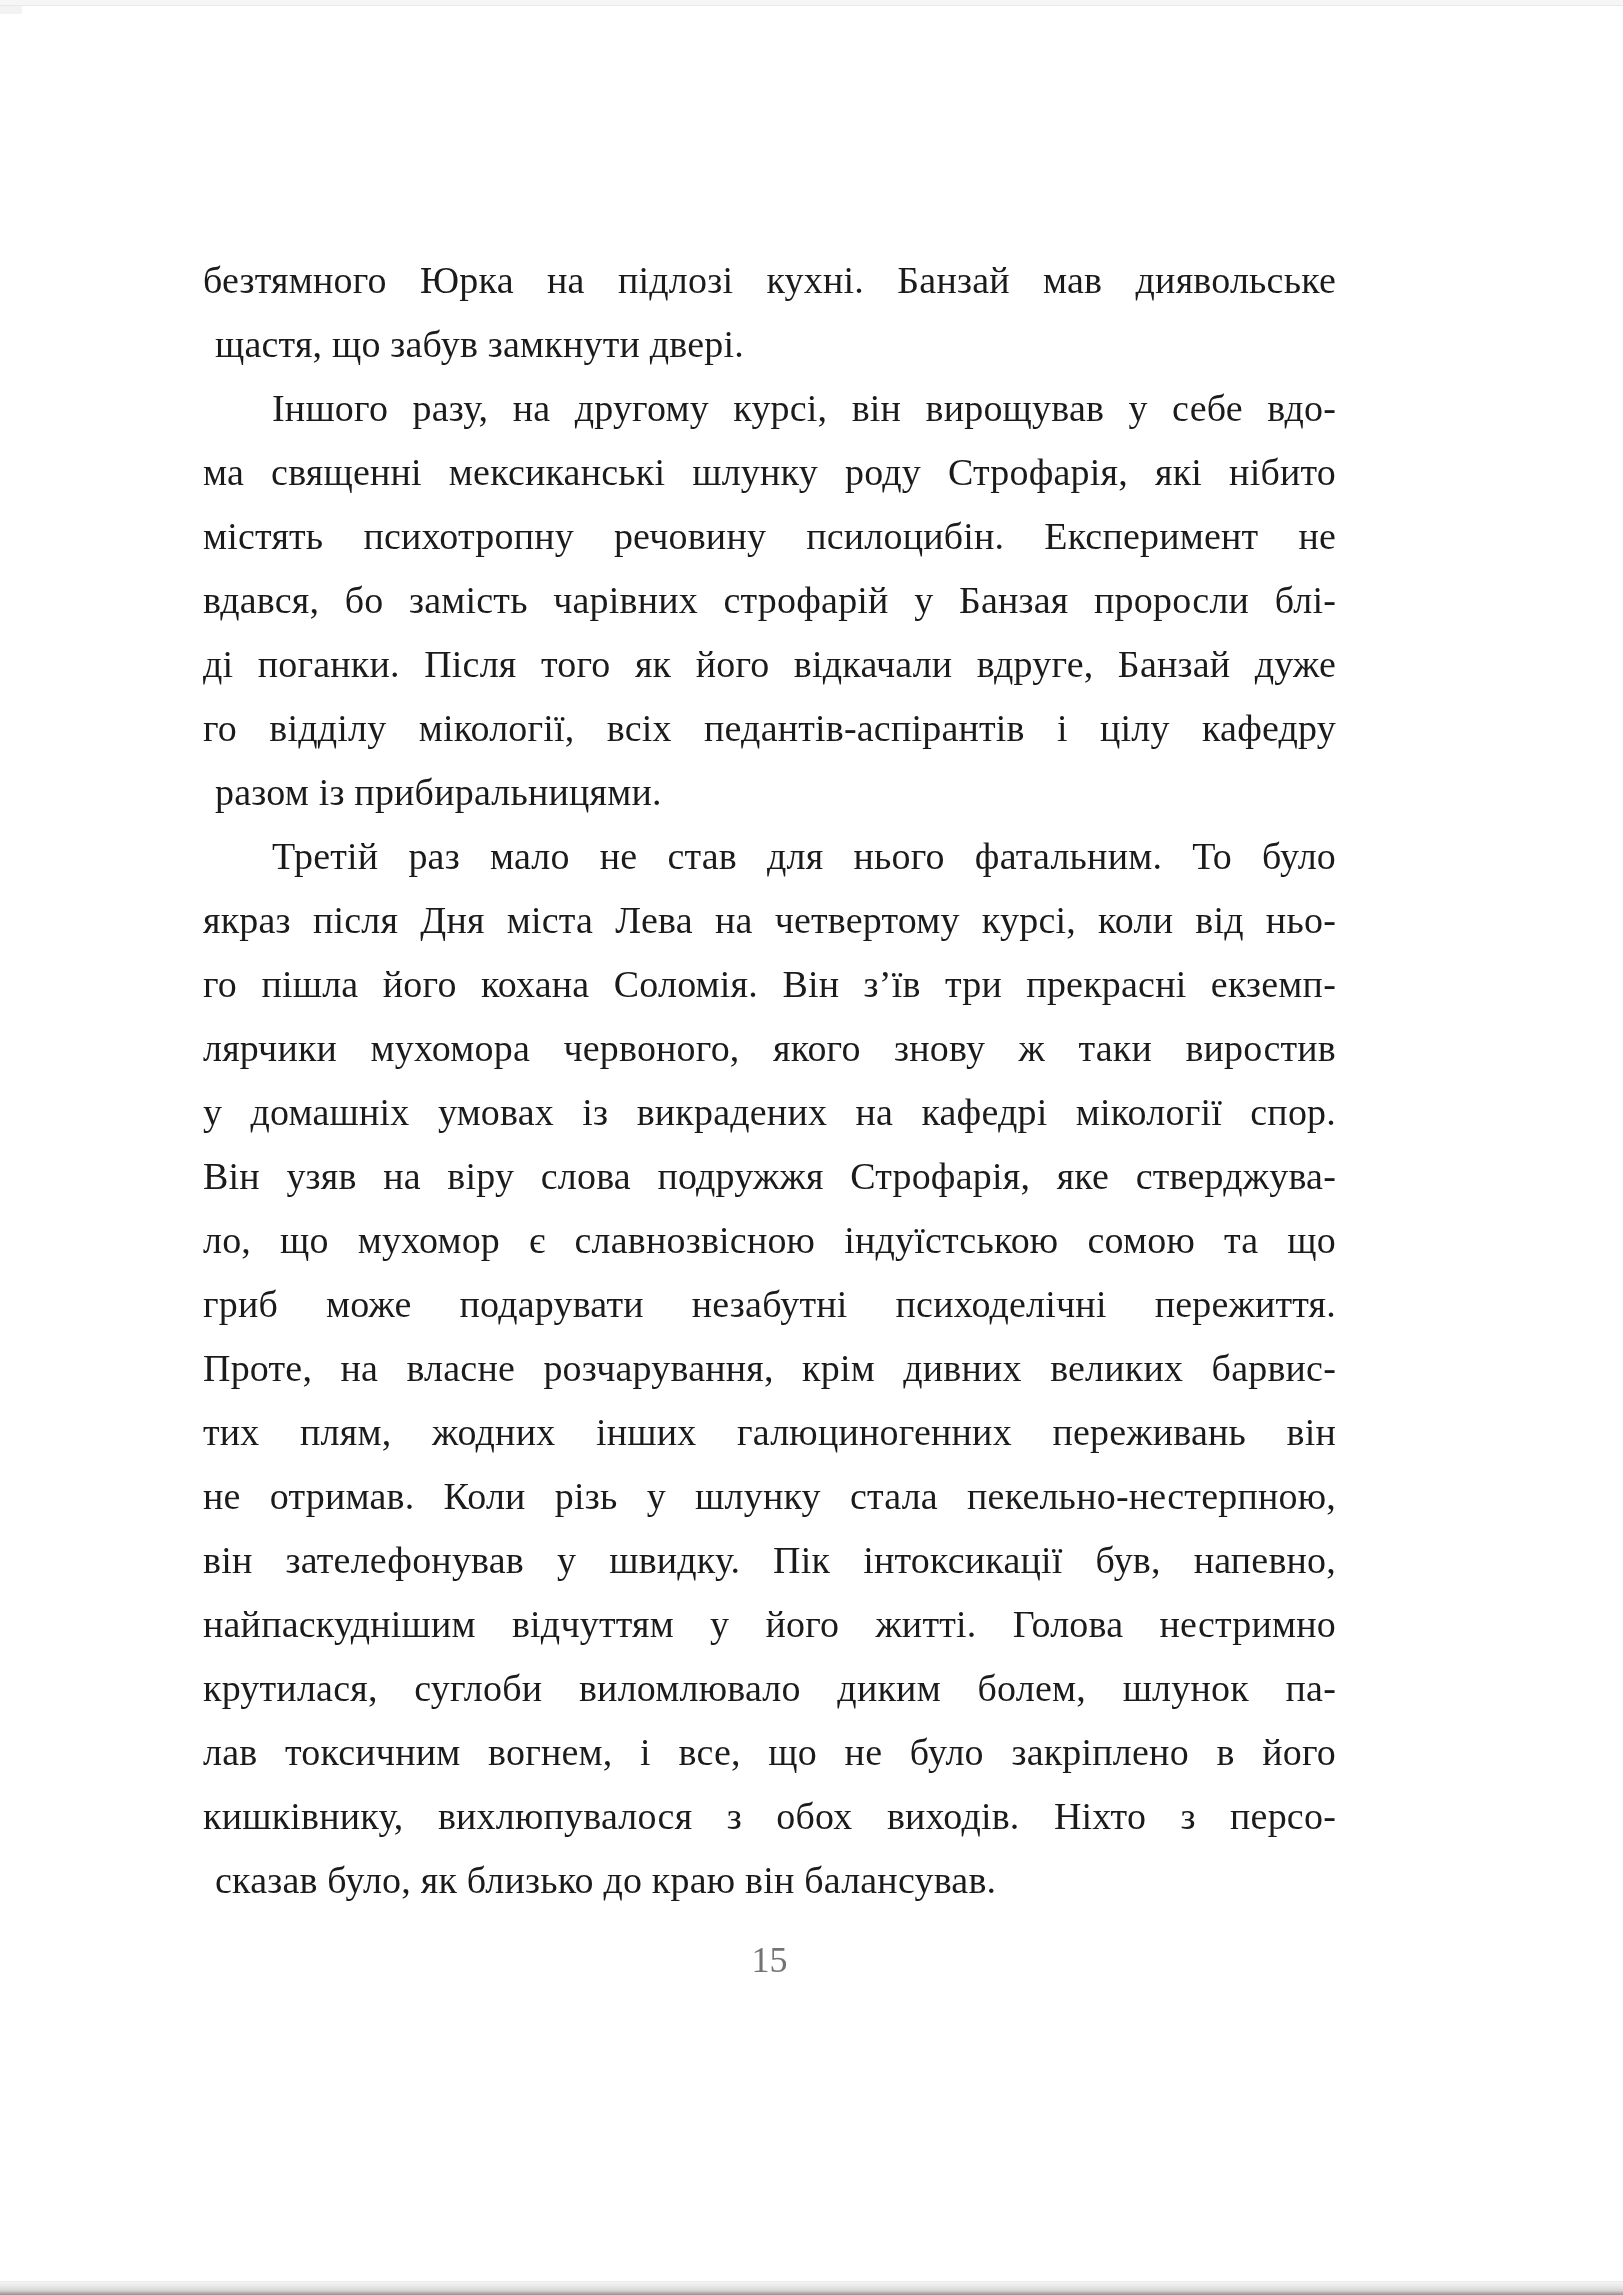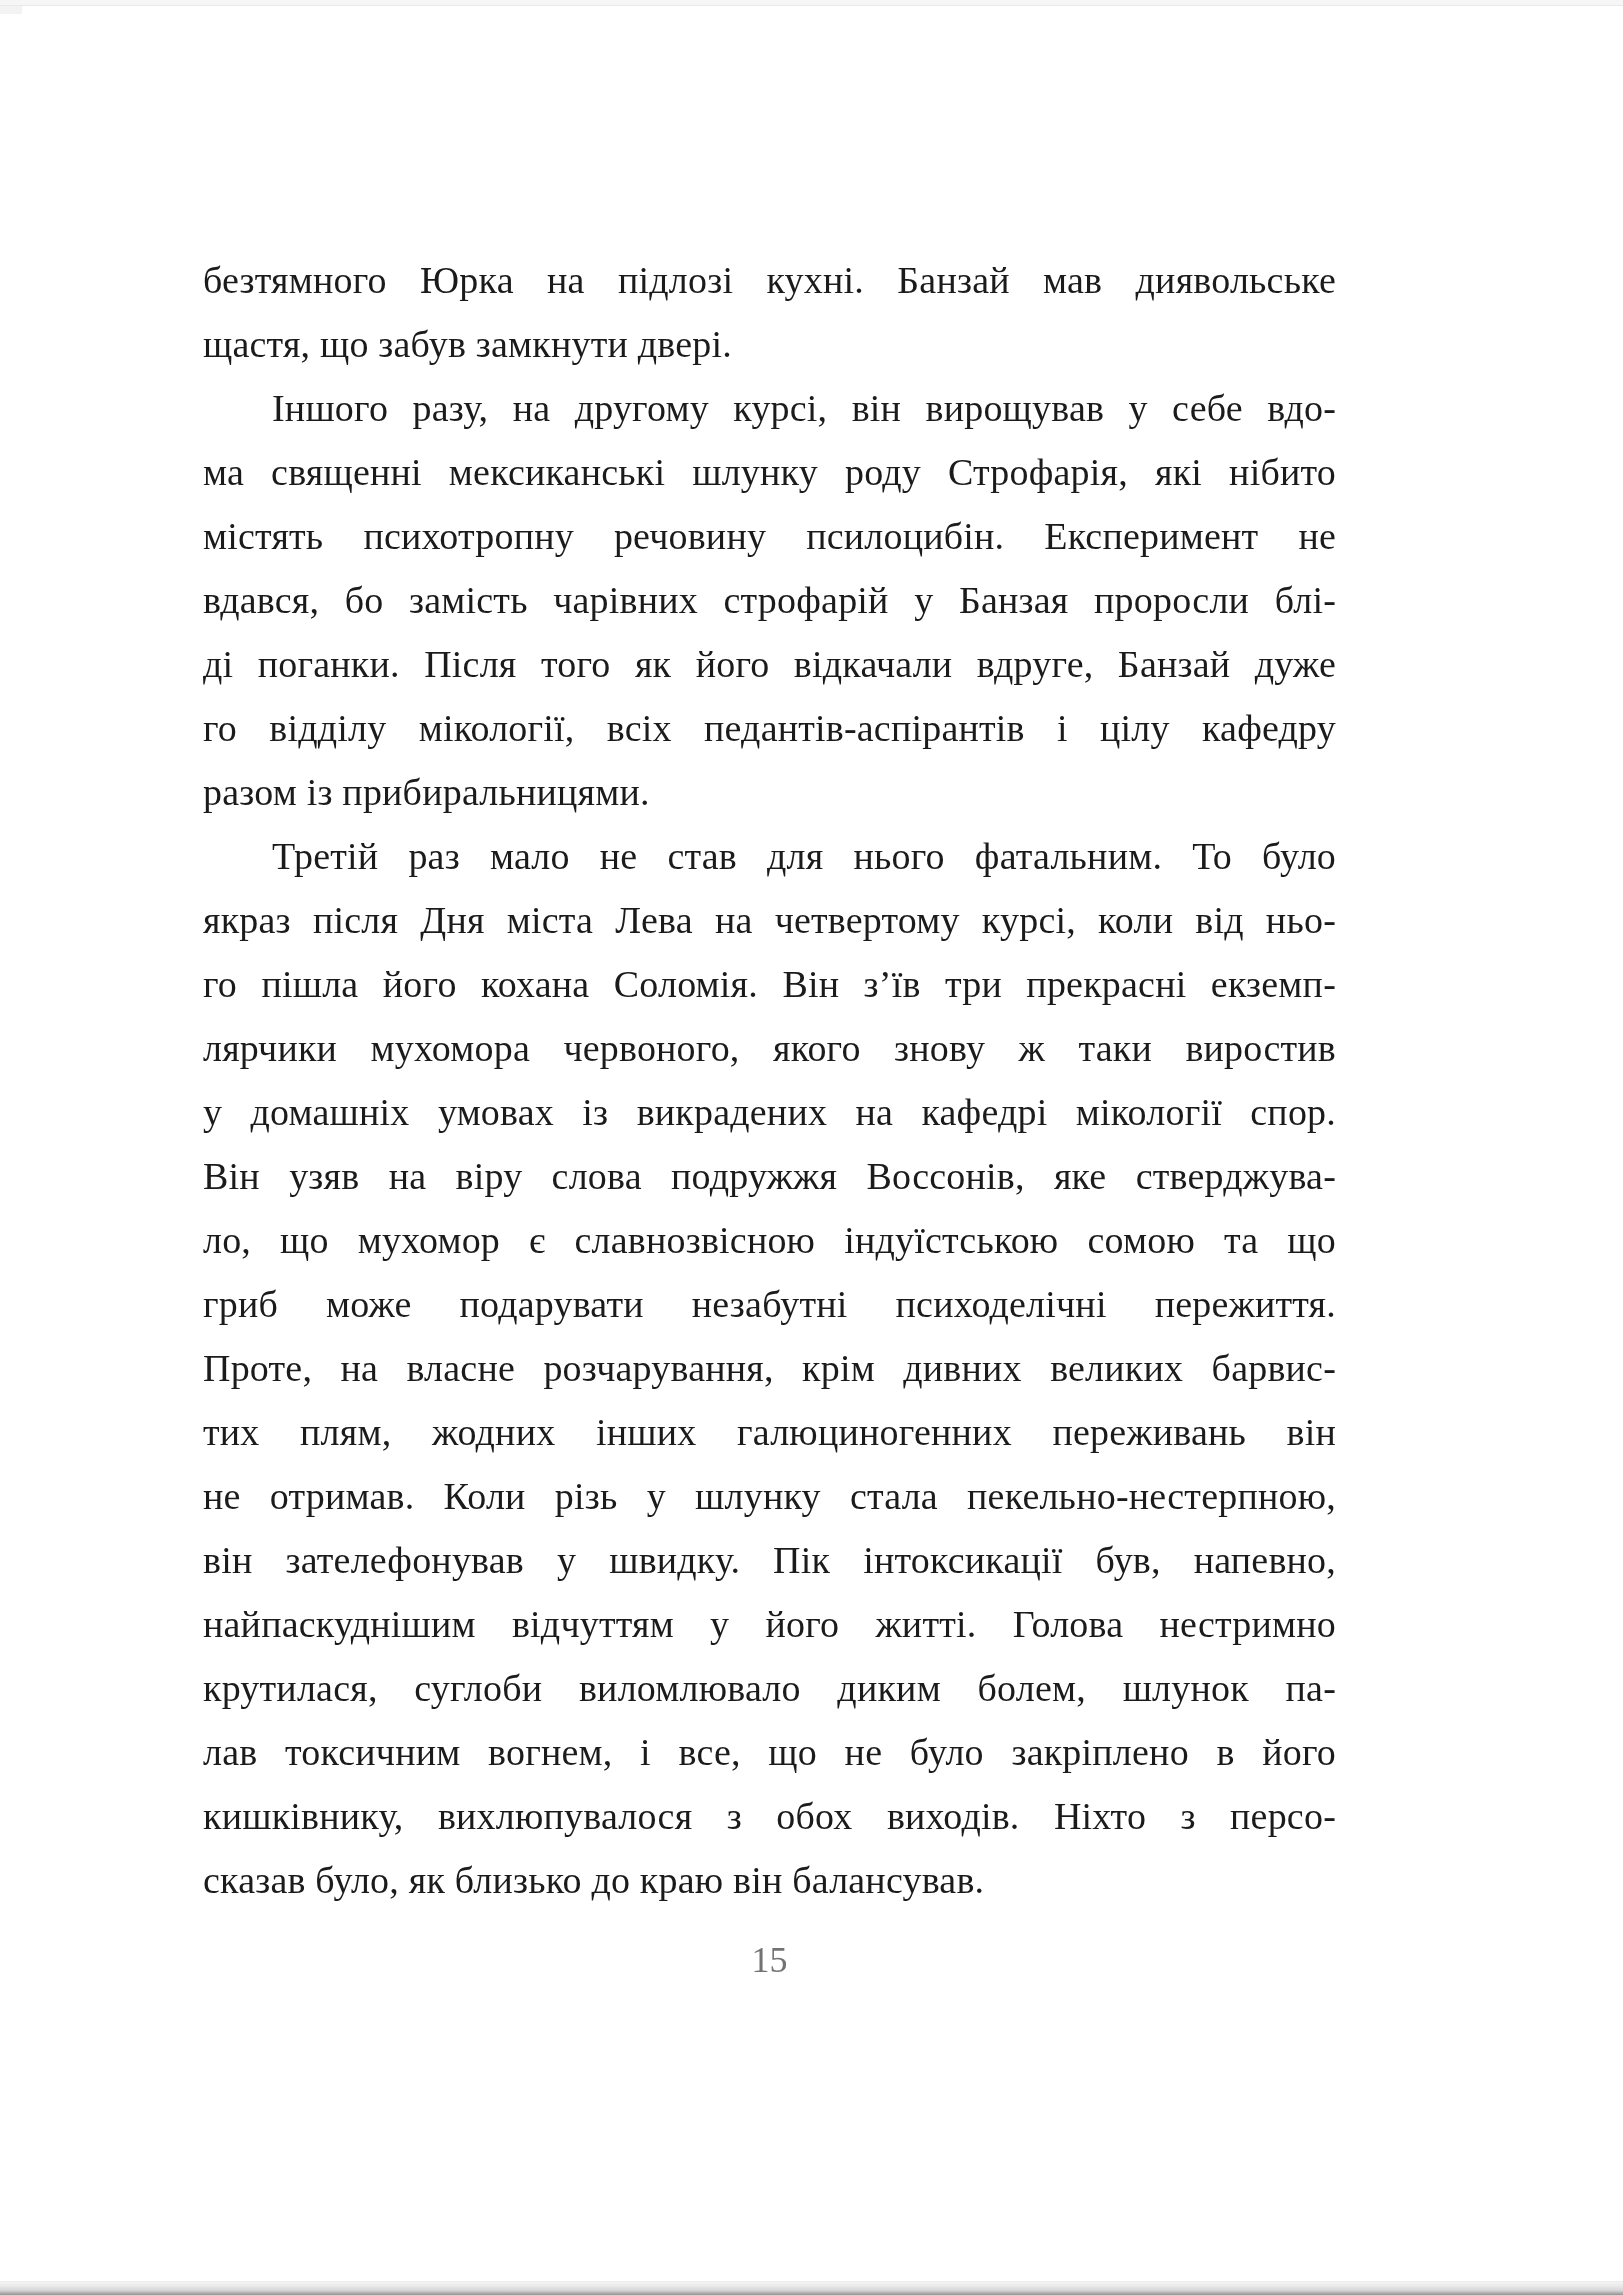--- a/index.html
+++ b/index.html
@@ -46,21 +46,21 @@
   .ln {
     font-size: 38px;
     line-height: 64px;
     height: 64px;
     white-space: normal;
     text-align: justify;
     text-align-last: justify;
     letter-spacing: 0.2px;
   }
   .ln.indent { text-indent: 69px; }
-  .ln.end { text-align-last: left; }
+  .ln.end { text-align-last: left; margin-left: 12px; }
 
   .page-number {
     margin-top: 27px;
     width: 1133px;
     text-align: center;
     font-size: 36px;
     color: #737373;
   }
 </style>
 </head>
@@ -77,21 +77,21 @@
   <div class="ln">містять психотропну речовину псилоцибін. Експеримент не</div>
   <div class="ln">вдався, бо замість чарівних строфарій у Банзая проросли блі-</div>
   <div class="ln">ді поганки. Після того як його відкачали вдруге, Банзай дуже</div>
   <div class="ln">го відділу мікології, всіх педантів-аспірантів і цілу кафедру</div>
   <div class="ln end">разом із прибиральницями.</div>
   <div class="ln indent">Третій раз мало не став для нього фатальним. То було</div>
   <div class="ln">якраз після Дня міста Лева на четвертому курсі, коли від ньо-</div>
   <div class="ln">го пішла його кохана Соломія. Він з’їв три прекрасні екземп-</div>
   <div class="ln">лярчики мухомора червоного, якого знову ж таки виростив</div>
   <div class="ln">у домашніх умовах із викрадених на кафедрі мікології спор.</div>
-  <div class="ln">Він узяв на віру слова подружжя Воссонів, яке стверджува-</div>
+  <div class="ln">Він узяв на віру слова подружжя Строфарія, яке стверджува-</div>
   <div class="ln">ло, що мухомор є славнозвісною індуїстською сомою та що</div>
   <div class="ln">гриб може подарувати незабутні психоделічні пережиття.</div>
   <div class="ln">Проте, на власне розчарування, крім дивних великих барвис-</div>
   <div class="ln">тих плям, жодних інших галюциногенних переживань він</div>
   <div class="ln">не отримав. Коли різь у шлунку стала пекельно-нестерпною,</div>
   <div class="ln">він зателефонував у швидку. Пік інтоксикації був, напевно,</div>
   <div class="ln">найпаскуднішим відчуттям у його житті. Голова нестримно</div>
   <div class="ln">крутилася, суглоби виломлювало диким болем, шлунок па-</div>
   <div class="ln">лав токсичним вогнем, і все, що не було закріплено в його</div>
   <div class="ln">кишківнику, вихлюпувалося з обох виходів. Ніхто з персо-</div>

